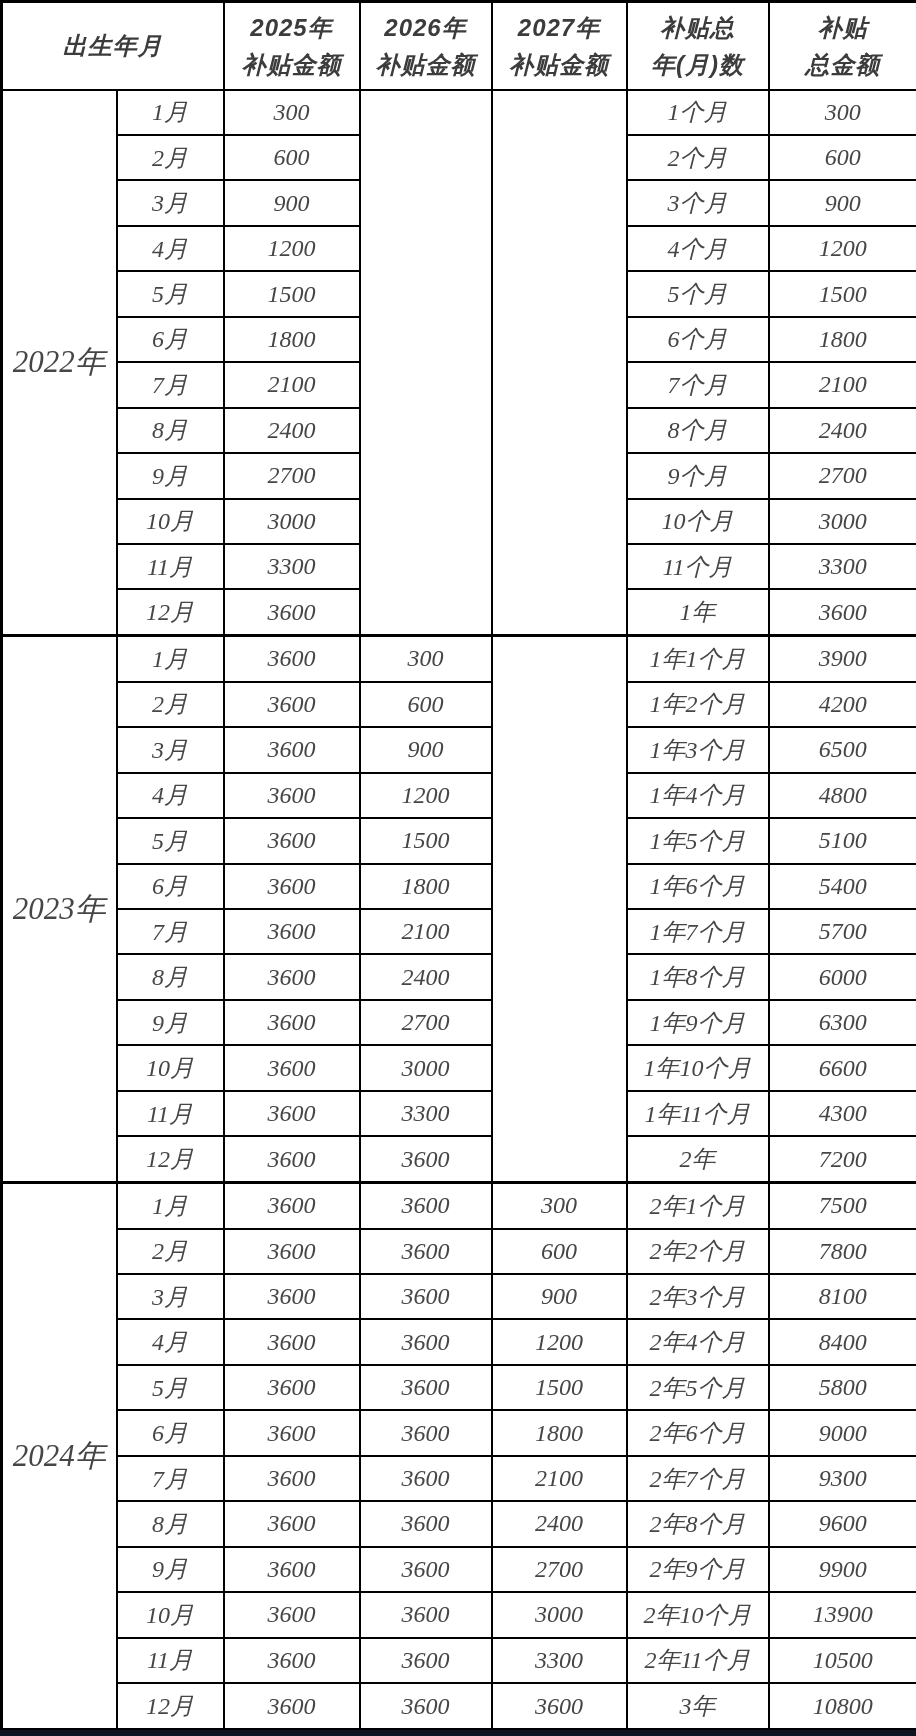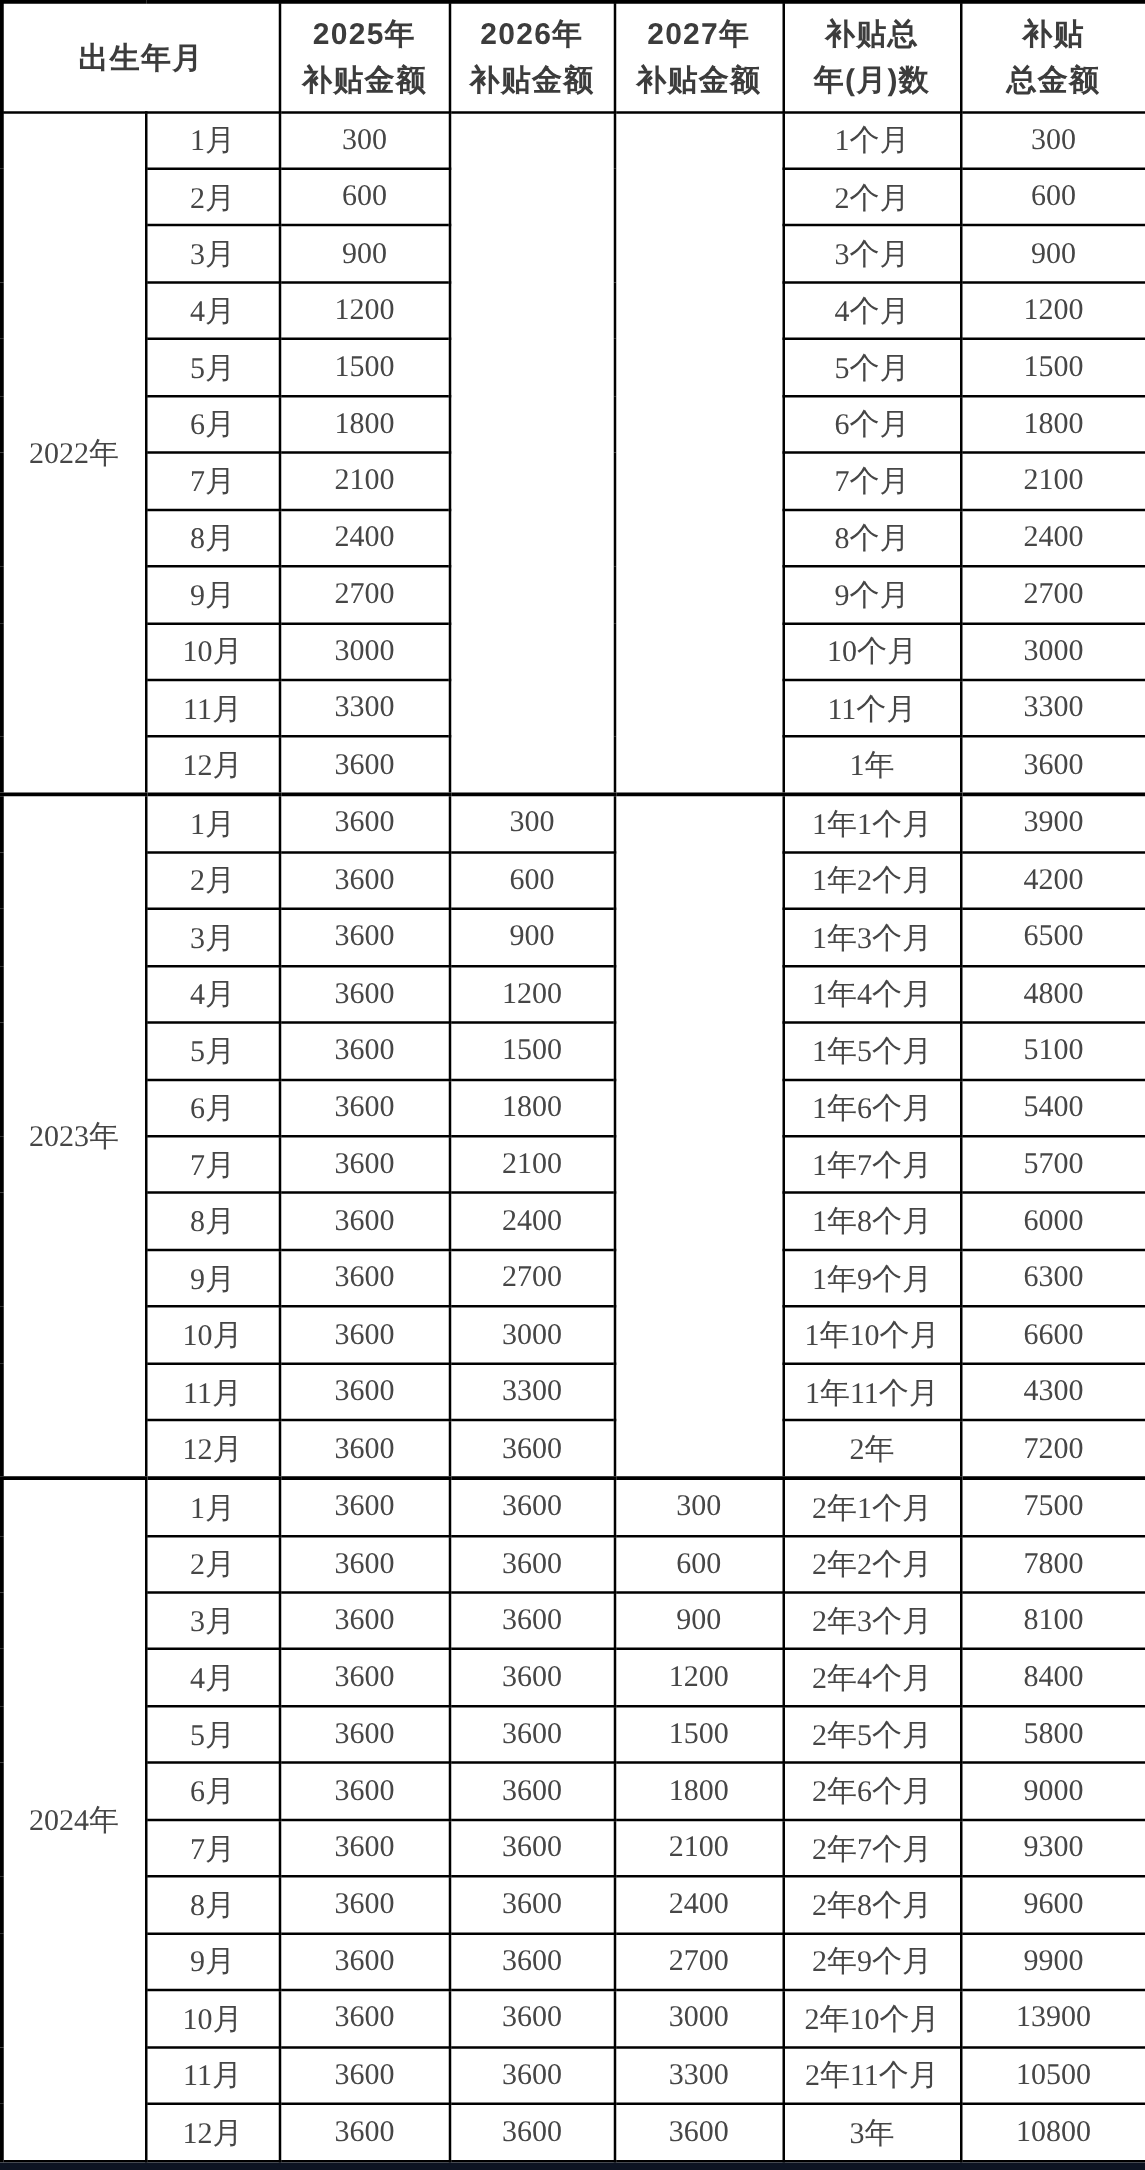--- a/index.html
+++ b/index.html
@@ -1,20 +1,21 @@
 <!DOCTYPE html>
 <html><head>
 <meta charset="utf-8">
 <style>
   html, body { margin: 0; padding: 0; background: #ffffff; }
   .page {
     width: 916px; height: 1736px;
     background: #ffffff;
     overflow: hidden;
     font-family: "Liberation Serif", "DejaVu Serif", serif;
+    font-style: italic;
   }
   table.subsidy {
     border-collapse: collapse;
     table-layout: fixed;
     width: 916px;
     height: 1730px;
     border: 3px solid #000000;
     border-bottom: none;
   }
   table.subsidy th, table.subsidy td {
@@ -31,21 +32,21 @@
     font-size: 24px;
     color: #3c3c3c;
     letter-spacing: 1px;
   }
   th .l { display: block; line-height: 37px; }
   td {
     font-family: "Liberation Serif", "DejaVu Serif", serif;
     font-size: 24px;
     color: #464646;
   }
-  td.year-cell { font-size: 24px; }
+  td.year-cell { font-size: 31px; }
   tr.block-start td { border-top-width: 3px; }
   
   td.hide-bottom { border-bottom-style: hidden; }
   td.hide-top { border-top-style: hidden; }
   .bottom-bar {
     width: 916px; height: 6px;
     background: #0d1422;
   }
 </style>
 </head>

